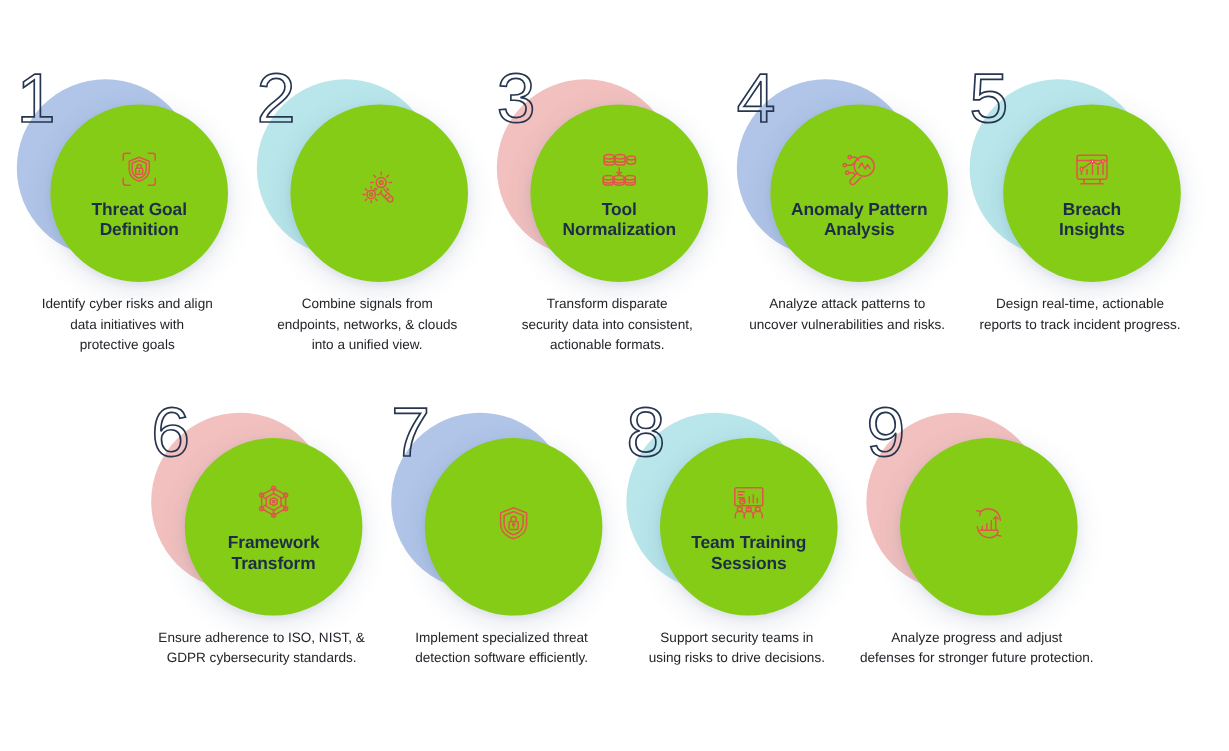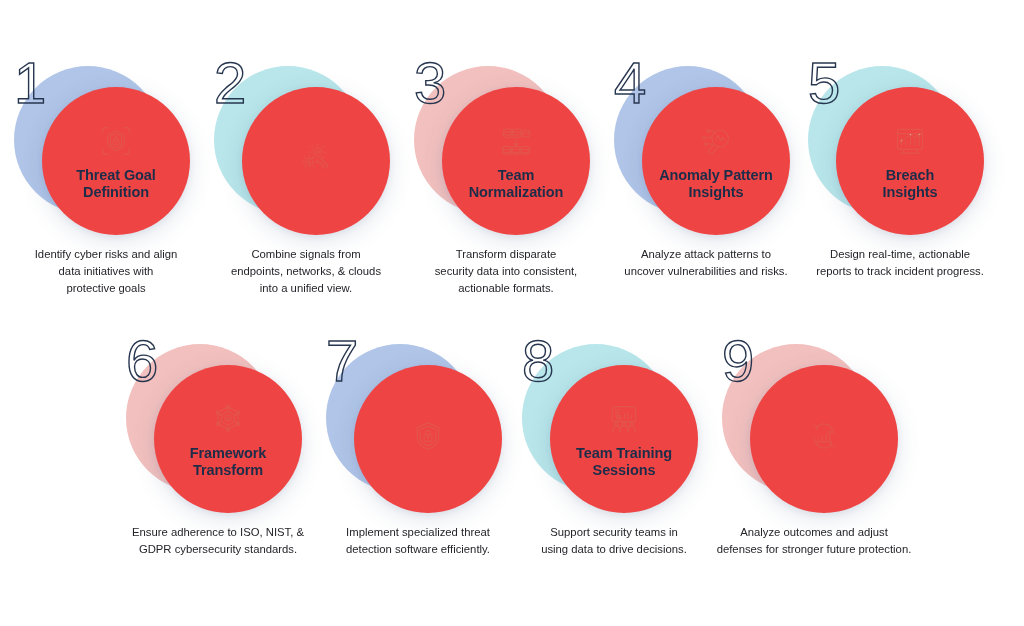--- a/index.html
+++ b/index.html
@@ -41,21 +41,21 @@
   }
 
   
   .white-disc {
     position: absolute;
     left: 36px;
     top: 27px;
     width: 148px;
     height: 148px;
     border-radius: 50%;
-    background: #ef4444;
+    background: #84cc16;
     box-shadow: 0 6px 22px rgba(80, 100, 140, 0.17),
                 0 2px 6px rgba(80, 100, 140, 0.09);
     display: flex;
     flex-direction: column;
     align-items: center;
     justify-content: center;
   }
 
   .step-icon {
     width: 40px;
@@ -180,21 +180,21 @@
     <path d="M8 32.5v5.3c0 1.2 2.2 2.2 5 2.2s5-1 5-2.2v-5.3"></path>
     <path d="M8 35.6c0 1.2 2.2 2.2 5 2.2s5-1 5-2.2"></path>
     <ellipse cx="24" cy="32.5" rx="5" ry="2.2"></ellipse>
     <path d="M19 32.5v5.3c0 1.2 2.2 2.2 5 2.2s5-1 5-2.2v-5.3"></path>
     <path d="M19 35.6c0 1.2 2.2 2.2 5 2.2s5-1 5-2.2"></path>
     <ellipse cx="35" cy="32.5" rx="5" ry="2.2"></ellipse>
     <path d="M30 32.5v5.3c0 1.2 2.2 2.2 5 2.2s5-1 5-2.2v-5.3"></path>
     <path d="M30 35.6c0 1.2 2.2 2.2 5 2.2s5-1 5-2.2"></path>
             </svg>
           </span>
-          <div class="step-title">Team
+          <div class="step-title">Tool
 Normalization</div>
         </div>
         <div class="step-number">3</div>
       </div>
       <div class="step-caption">Transform disparate
 security data into consistent,
 actionable formats.</div>
     </div>
     <div class="step tone-blue" style="left: 606px; top: 60px;">
       <div class="circle-zone">
@@ -207,21 +207,21 @@
     <path d="M23.5 22.6l3-5 3.4 6.2 2.5-4.3 2.4 3.6"></path>
     <path d="M16 12h4.5l3 3"></path>
     <path d="M11 20h5.5l3-2.5"></path>
     <path d="M13.5 27.5h4l2.4 1.8"></path>
     <circle cx="14.5" cy="12" r="1.6"></circle>
     <circle cx="9.5" cy="20" r="1.6"></circle>
     <circle cx="12" cy="27.5" r="1.6"></circle>
             </svg>
           </span>
           <div class="step-title">Anomaly Pattern
-Insights</div>
+Analysis</div>
         </div>
         <div class="step-number">4</div>
       </div>
       <div class="step-caption">Analyze attack patterns to
 uncover vulnerabilities and risks.</div>
     </div>
     <div class="step tone-teal" style="left: 800px; top: 60px;">
       <div class="circle-zone">
         <div class="ring-disc"></div>
         <div class="white-disc">
@@ -311,36 +311,36 @@
     <circle cx="33" cy="30.5" r="2.4"></circle>
     <path d="M28.5 39v-2.4a4.5 4.5 0 0 1 9 0V39"></path>
             </svg>
           </span>
           <div class="step-title">Team Training
 Sessions</div>
         </div>
         <div class="step-number">8</div>
       </div>
       <div class="step-caption">Support security teams in
-using data to drive decisions.</div>
+using risks to drive decisions.</div>
     </div>
     <div class="step tone-pink" style="left: 714px; top: 338px;">
       <div class="circle-zone">
         <div class="ring-disc"></div>
         <div class="white-disc">
           <span class="step-icon">
             <svg viewBox="0 0 48 48" fill="none" stroke="#e3544a" stroke-width="1.5" stroke-linecap="round" stroke-linejoin="round">
     <path d="M12.5 27.5a12 12 0 0 0 19.5 8.2"></path>
     <path d="M35.5 21a12 12 0 0 0-19.8-8.5"></path>
     <path d="M33.2 32.2l-1 3.8 3.8.9"></path>
     <path d="M14.9 16.2l.9-3.8-3.8-.9"></path>
     <path d="M17.5 31V27M22 31v-6.5M26.5 31v-9.5M31 31V17.5"></path>
     <path d="M28.8 19.6l2.2-2.1 2.2 2.1"></path>
     <path d="M15 31h18"></path>
             </svg>
           </span>
         </div>
         <div class="step-number">9</div>
       </div>
-      <div class="step-caption">Analyze outcomes and adjust
+      <div class="step-caption">Analyze progress and adjust
 defenses for stronger future protection.</div>
     </div>
   </div>
 
 </body></html>

